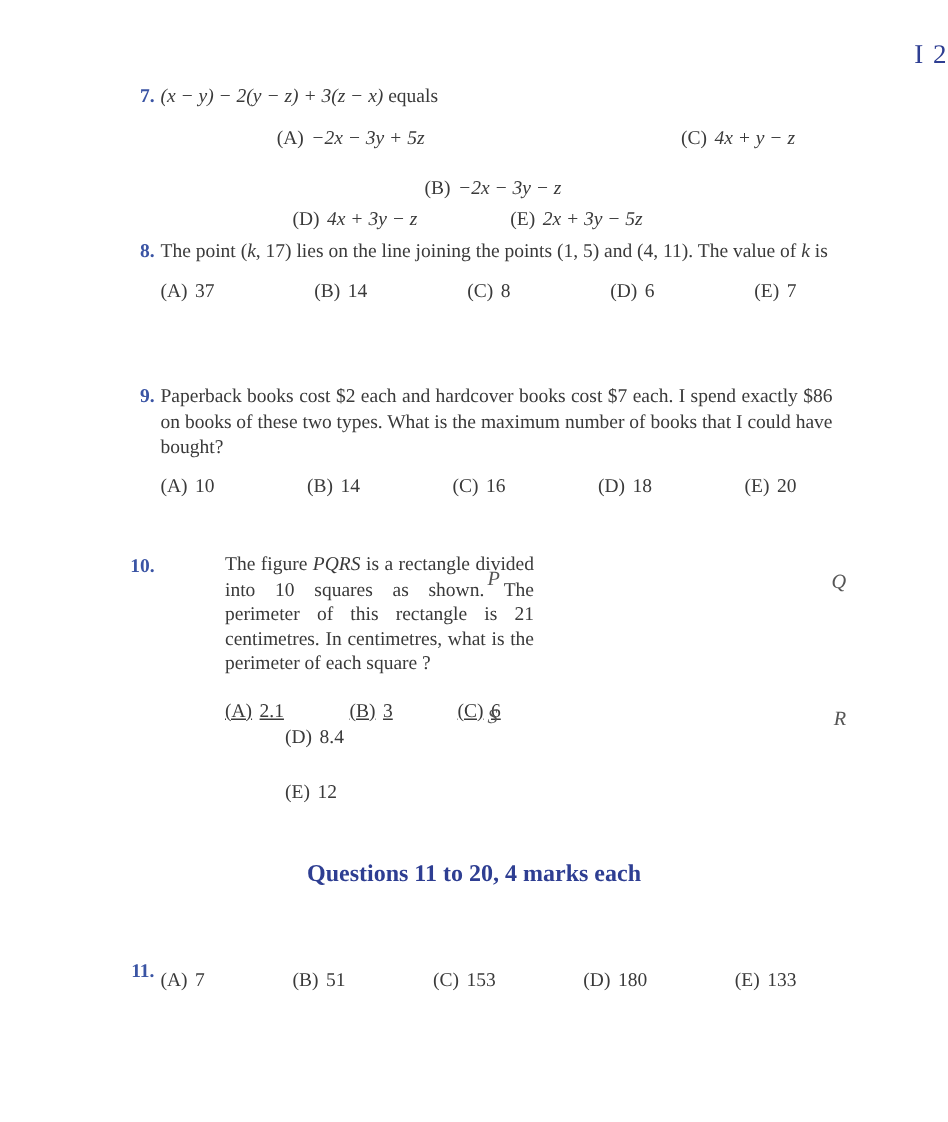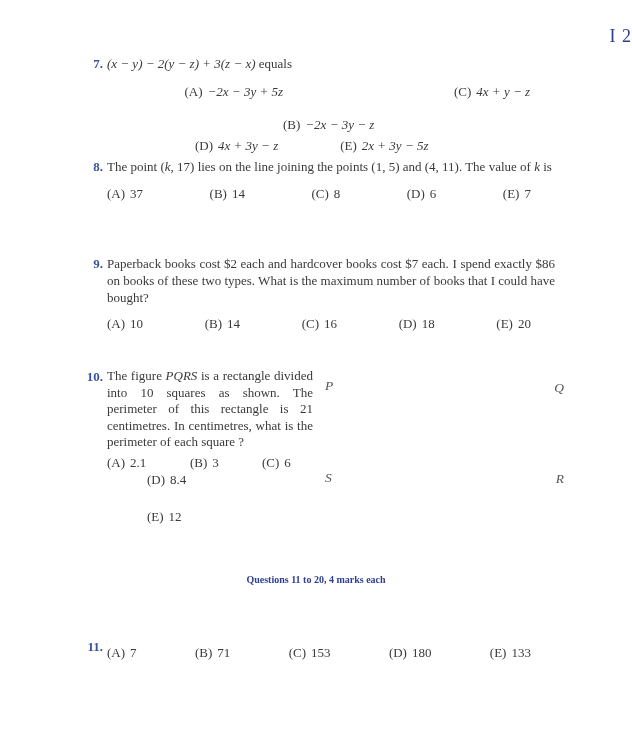--- a/index.html
+++ b/index.html
@@ -13,54 +13,54 @@
     overflow:hidden;
     margin:0 auto;
   }
   .page-header{
     position:absolute;top:26px;left:0;width:100%;
     text-align:right;font-weight:400;font-size:18px;
     color:#2e3e92;letter-spacing:1px;
   }
   .section-heading{
     position:absolute;top:574px;left:0;width:100%;
-    text-align:center;font-weight:700;font-size:10px;
+    text-align:center;font-weight:700;font-size:16px;
     color:#2e3e92;
   }
   .question{position:absolute;left:78px;display:flex;align-items:flex-start;}
   .qnum{flex:none;width:25px;text-align:right;font-weight:700;color:#3a54a4;line-height:17px;}
   .qbody{margin-left:4px;width:448px;}
   .qtext{text-align:justify;line-height:17px;hyphens:manual;}
   .run-plain{font-style:normal;}
   .run-math{font-style:italic;}
   .run-bold{font-weight:700;}
   .opts{display:flex;line-height:17px;}
   .option{white-space:nowrap;}
   .opt-label{margin-right:5px;}
   .opt-value{font-style:normal;}
   .opt-value-math{font-style:italic;}
   .opts-justify{justify-content:space-between;width:424px;}
   
   .q7{top:55px;}
   .q8{top:158px;}
   .q9{top:255px;}
-  .q10{top:368px;}
+  .q10{top:368px;gap:43px;}
   .q11{top:638px;}
   
   .q7r1{margin-top:11px;}
   .q7r1 .option:nth-child(1){width:176px;text-align:right;}
   .q7r1 .option:nth-child(2){width:171px;margin-top:33px;}
   .q7r2{margin-top:4px;margin-left:88px;gap:62px;text-align:center;}
   
   .q8 .opts{margin-top:10px;}
   .q9 .opts{margin-top:9px;}
   .q11 .opts{margin-top:6px;gap:40px;}
   
   .q10 .qtext{width:206px;line-height:16.5px;}
-  .q10r1{margin-top:3px;}
+  .q10r1{margin-top:14px;text-decoration:underline;}
   .q10r1 .option:nth-child(1){width:83px;}
   .q10r1 .option:nth-child(2){width:72px;}
   .q10r2{margin-left:40px;gap:20px;flex-direction:column;}
   .figure{position:absolute;left:325px;top:378px;width:239px;height:106px;}
   .fig-label{
     position:absolute;font-style:italic;color:#555555;font-size:13.5px;
   }
   .fig-p{left:0;top:0;}
   .fig-q{right:0;top:2px;}
   .fig-s{left:0;top:92px;}
@@ -140,21 +140,21 @@
     <span class="fig-label fig-r">R</span>
   </div>
 
   <div class="section-heading">Questions 11 to 20, 4 marks each</div>
 
   <div class="question q11">
     <div class="qnum">11.</div>
     <div class="qbody">
       <div class="opts opts-justify">
           <span class="option"><span class="opt-label">(A)</span><span class="opt-value">7</span></span>
-          <span class="option"><span class="opt-label">(B)</span><span class="opt-value">71</span></span>
+          <span class="option"><span class="opt-label">(B)</span><span class="opt-value">51</span></span>
           <span class="option"><span class="opt-label">(C)</span><span class="opt-value">153</span></span>
           <span class="option"><span class="opt-label">(D)</span><span class="opt-value">180</span></span>
           <span class="option"><span class="opt-label">(E)</span><span class="opt-value">133</span></span>
         </div>
     </div>
   </div>
 
 </div>
 
 </body></html>

